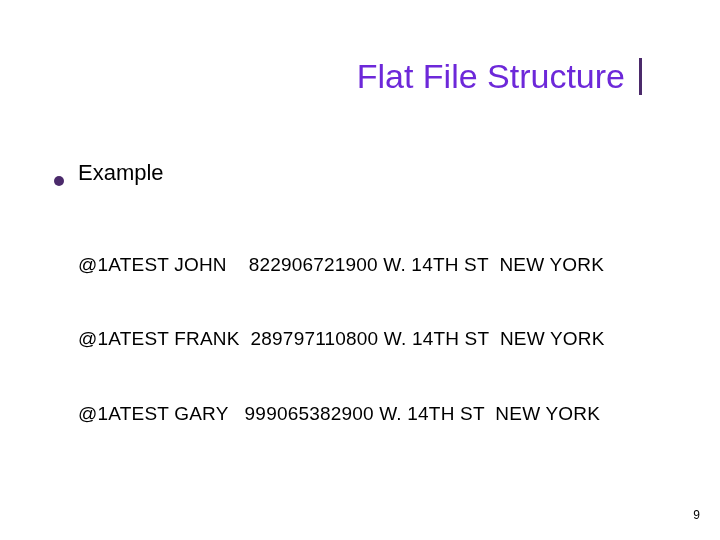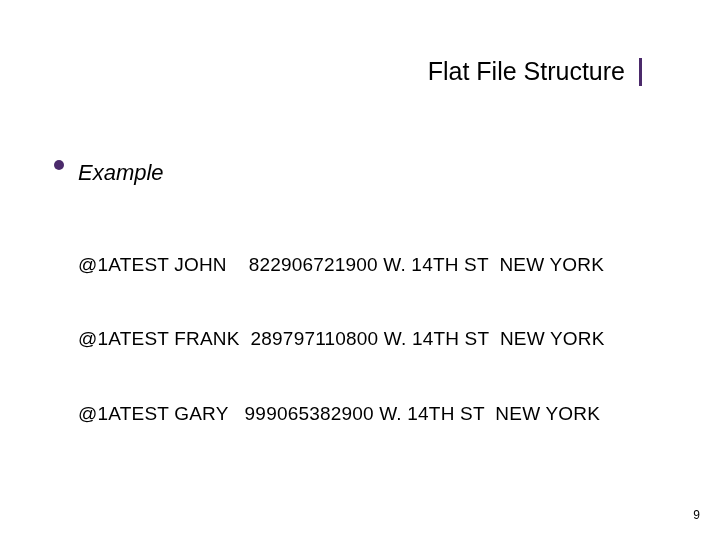--- a/index.html
+++ b/index.html
@@ -21,38 +21,37 @@
   }
   .title-wrap {
     position: absolute;
     top: 58px;
     left: 0;
     right: 78px;
     text-align: right;
   }
   .title {
     display: inline-block;
-    font-size: 25px;
+    font-size: 34px;
     font-weight: 400;
-    color: #000000;
+    color: #6d28d9;
     padding-right: 14px;
     border-right: 3px solid #4b2a6b;
     line-height: 1.1;
   }
   .body {
     position: absolute;
     top: 160px;
     left: 54px;
     right: 60px;
   }
   .bullet-row {
     display: flex;
-    align-items: flex-start;
+    align-items: flex-end;
     margin-bottom: 18px;
-    font-style: italic;
   }
   .bullet {
     width: 10px;
     height: 10px;
     border-radius: 50%;
     background: #4b2a6b;
     margin-right: 14px;
     flex: 0 0 auto;
   }
   .bullet-text {

